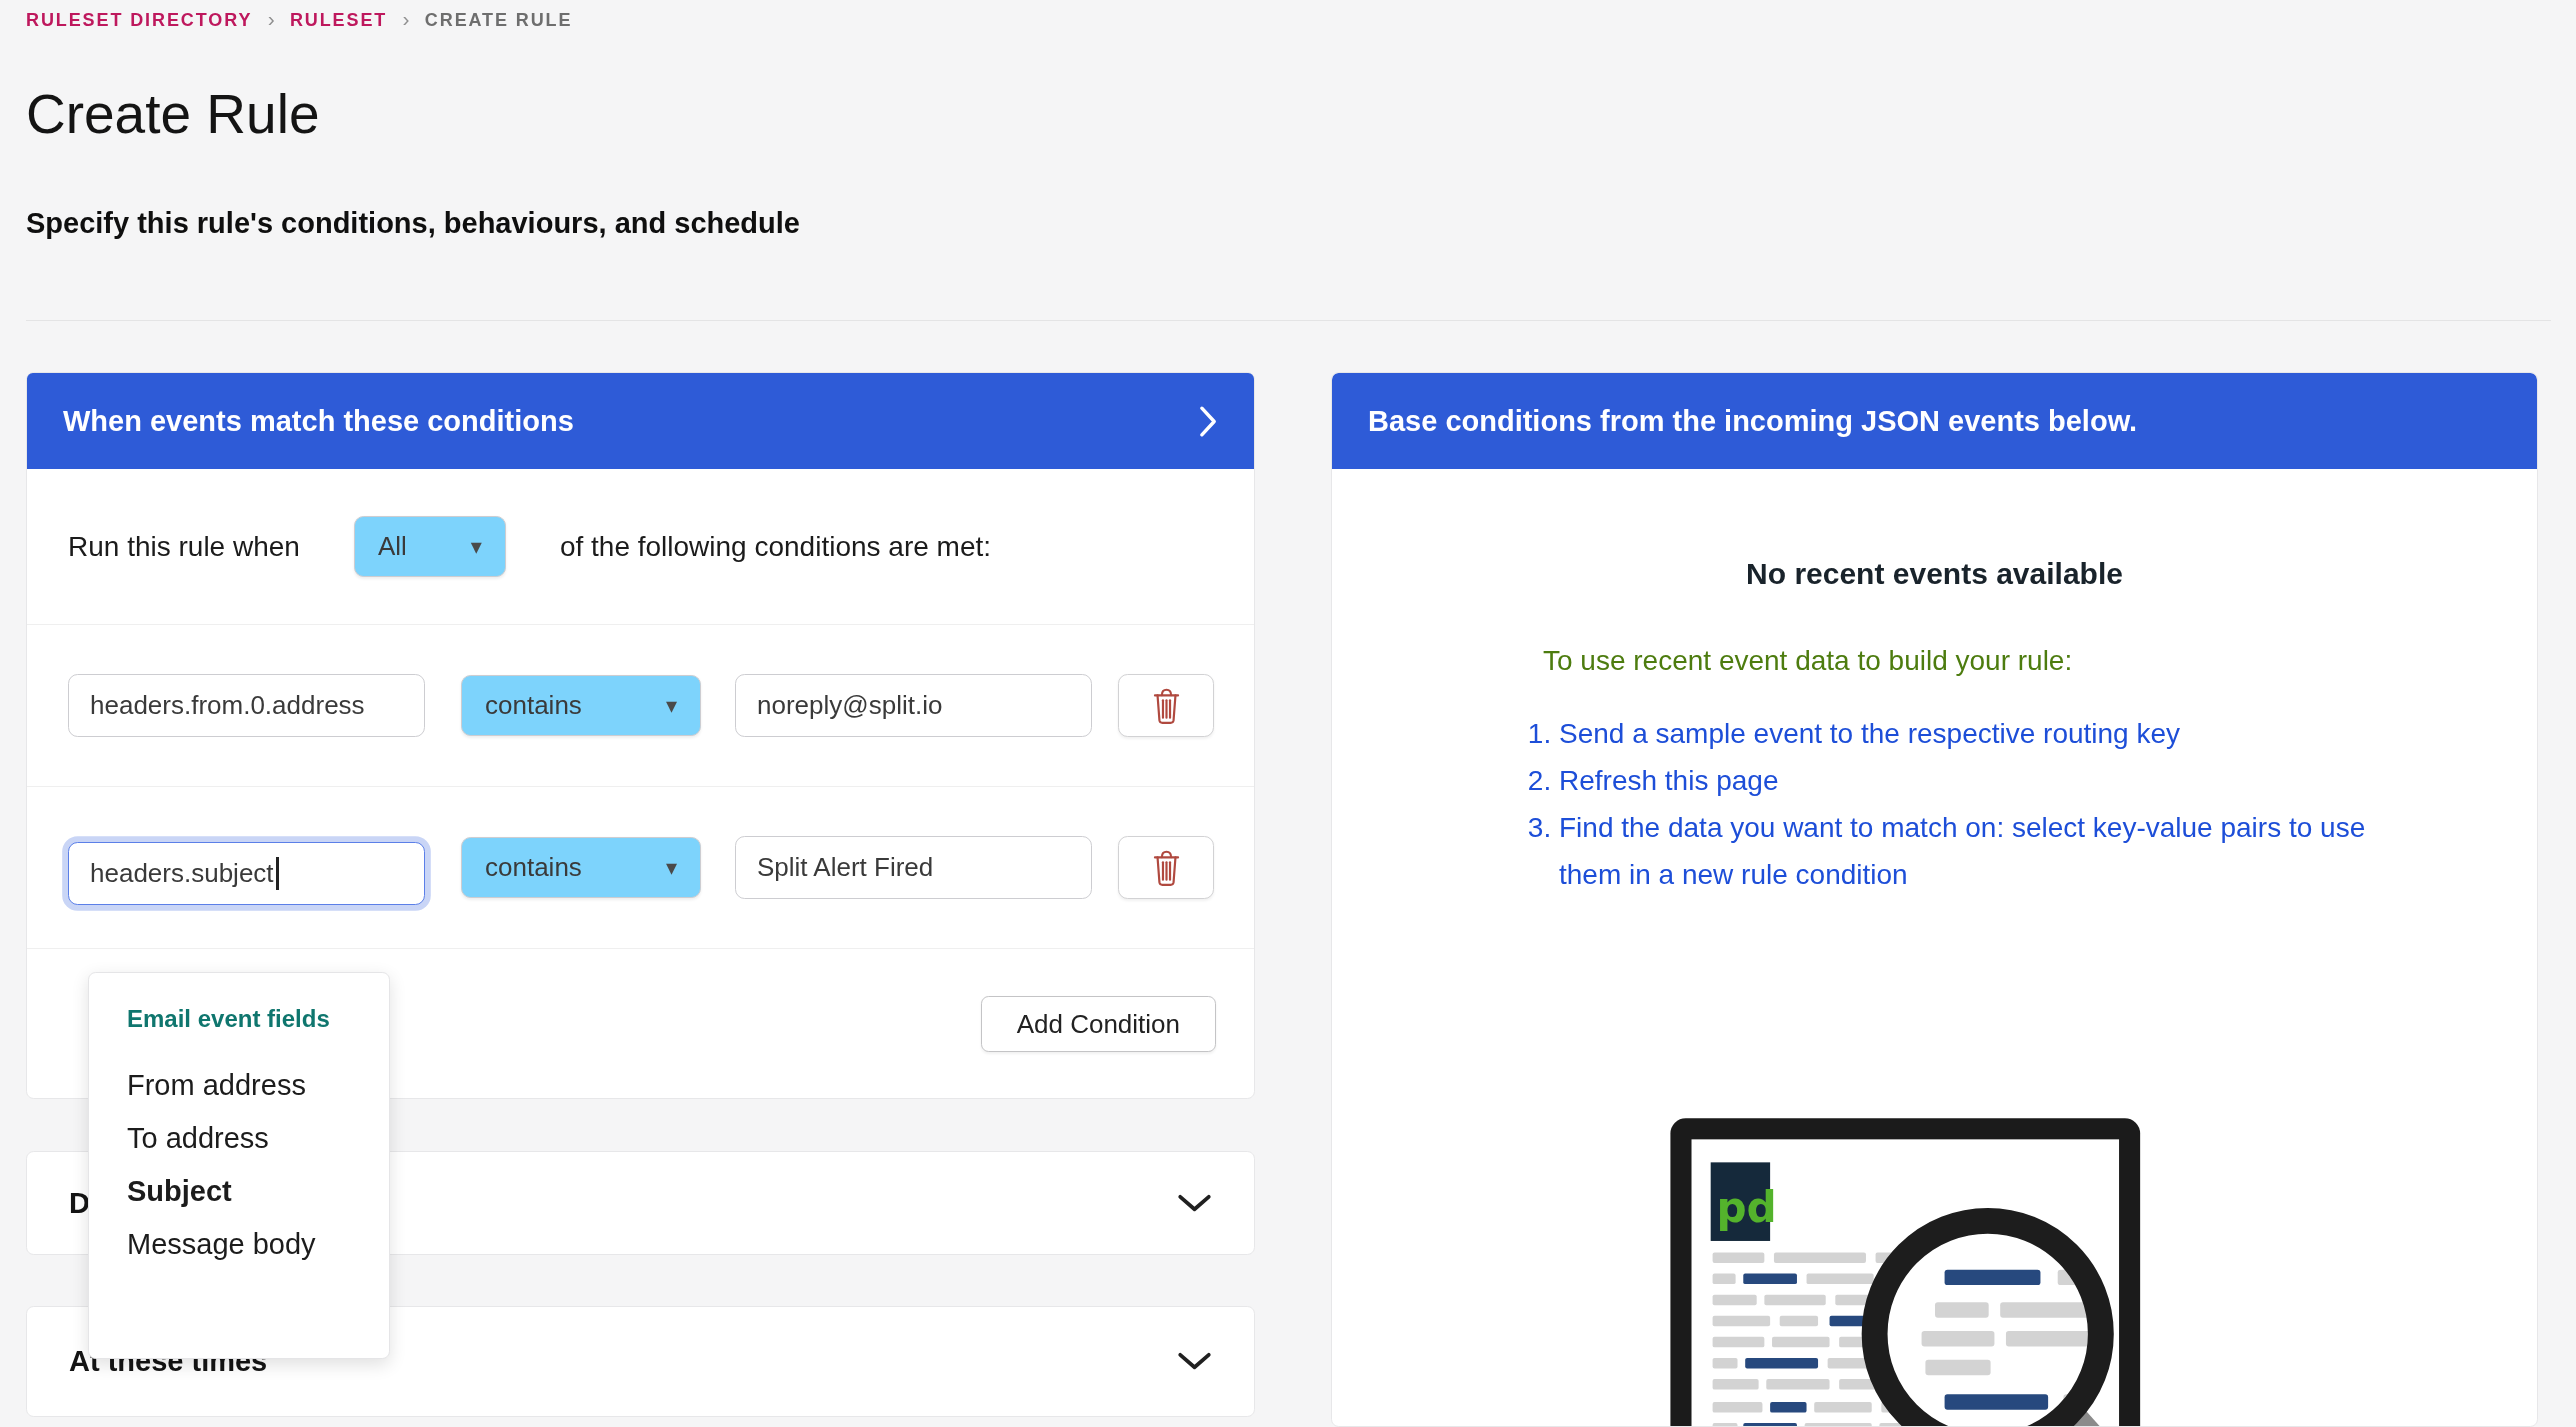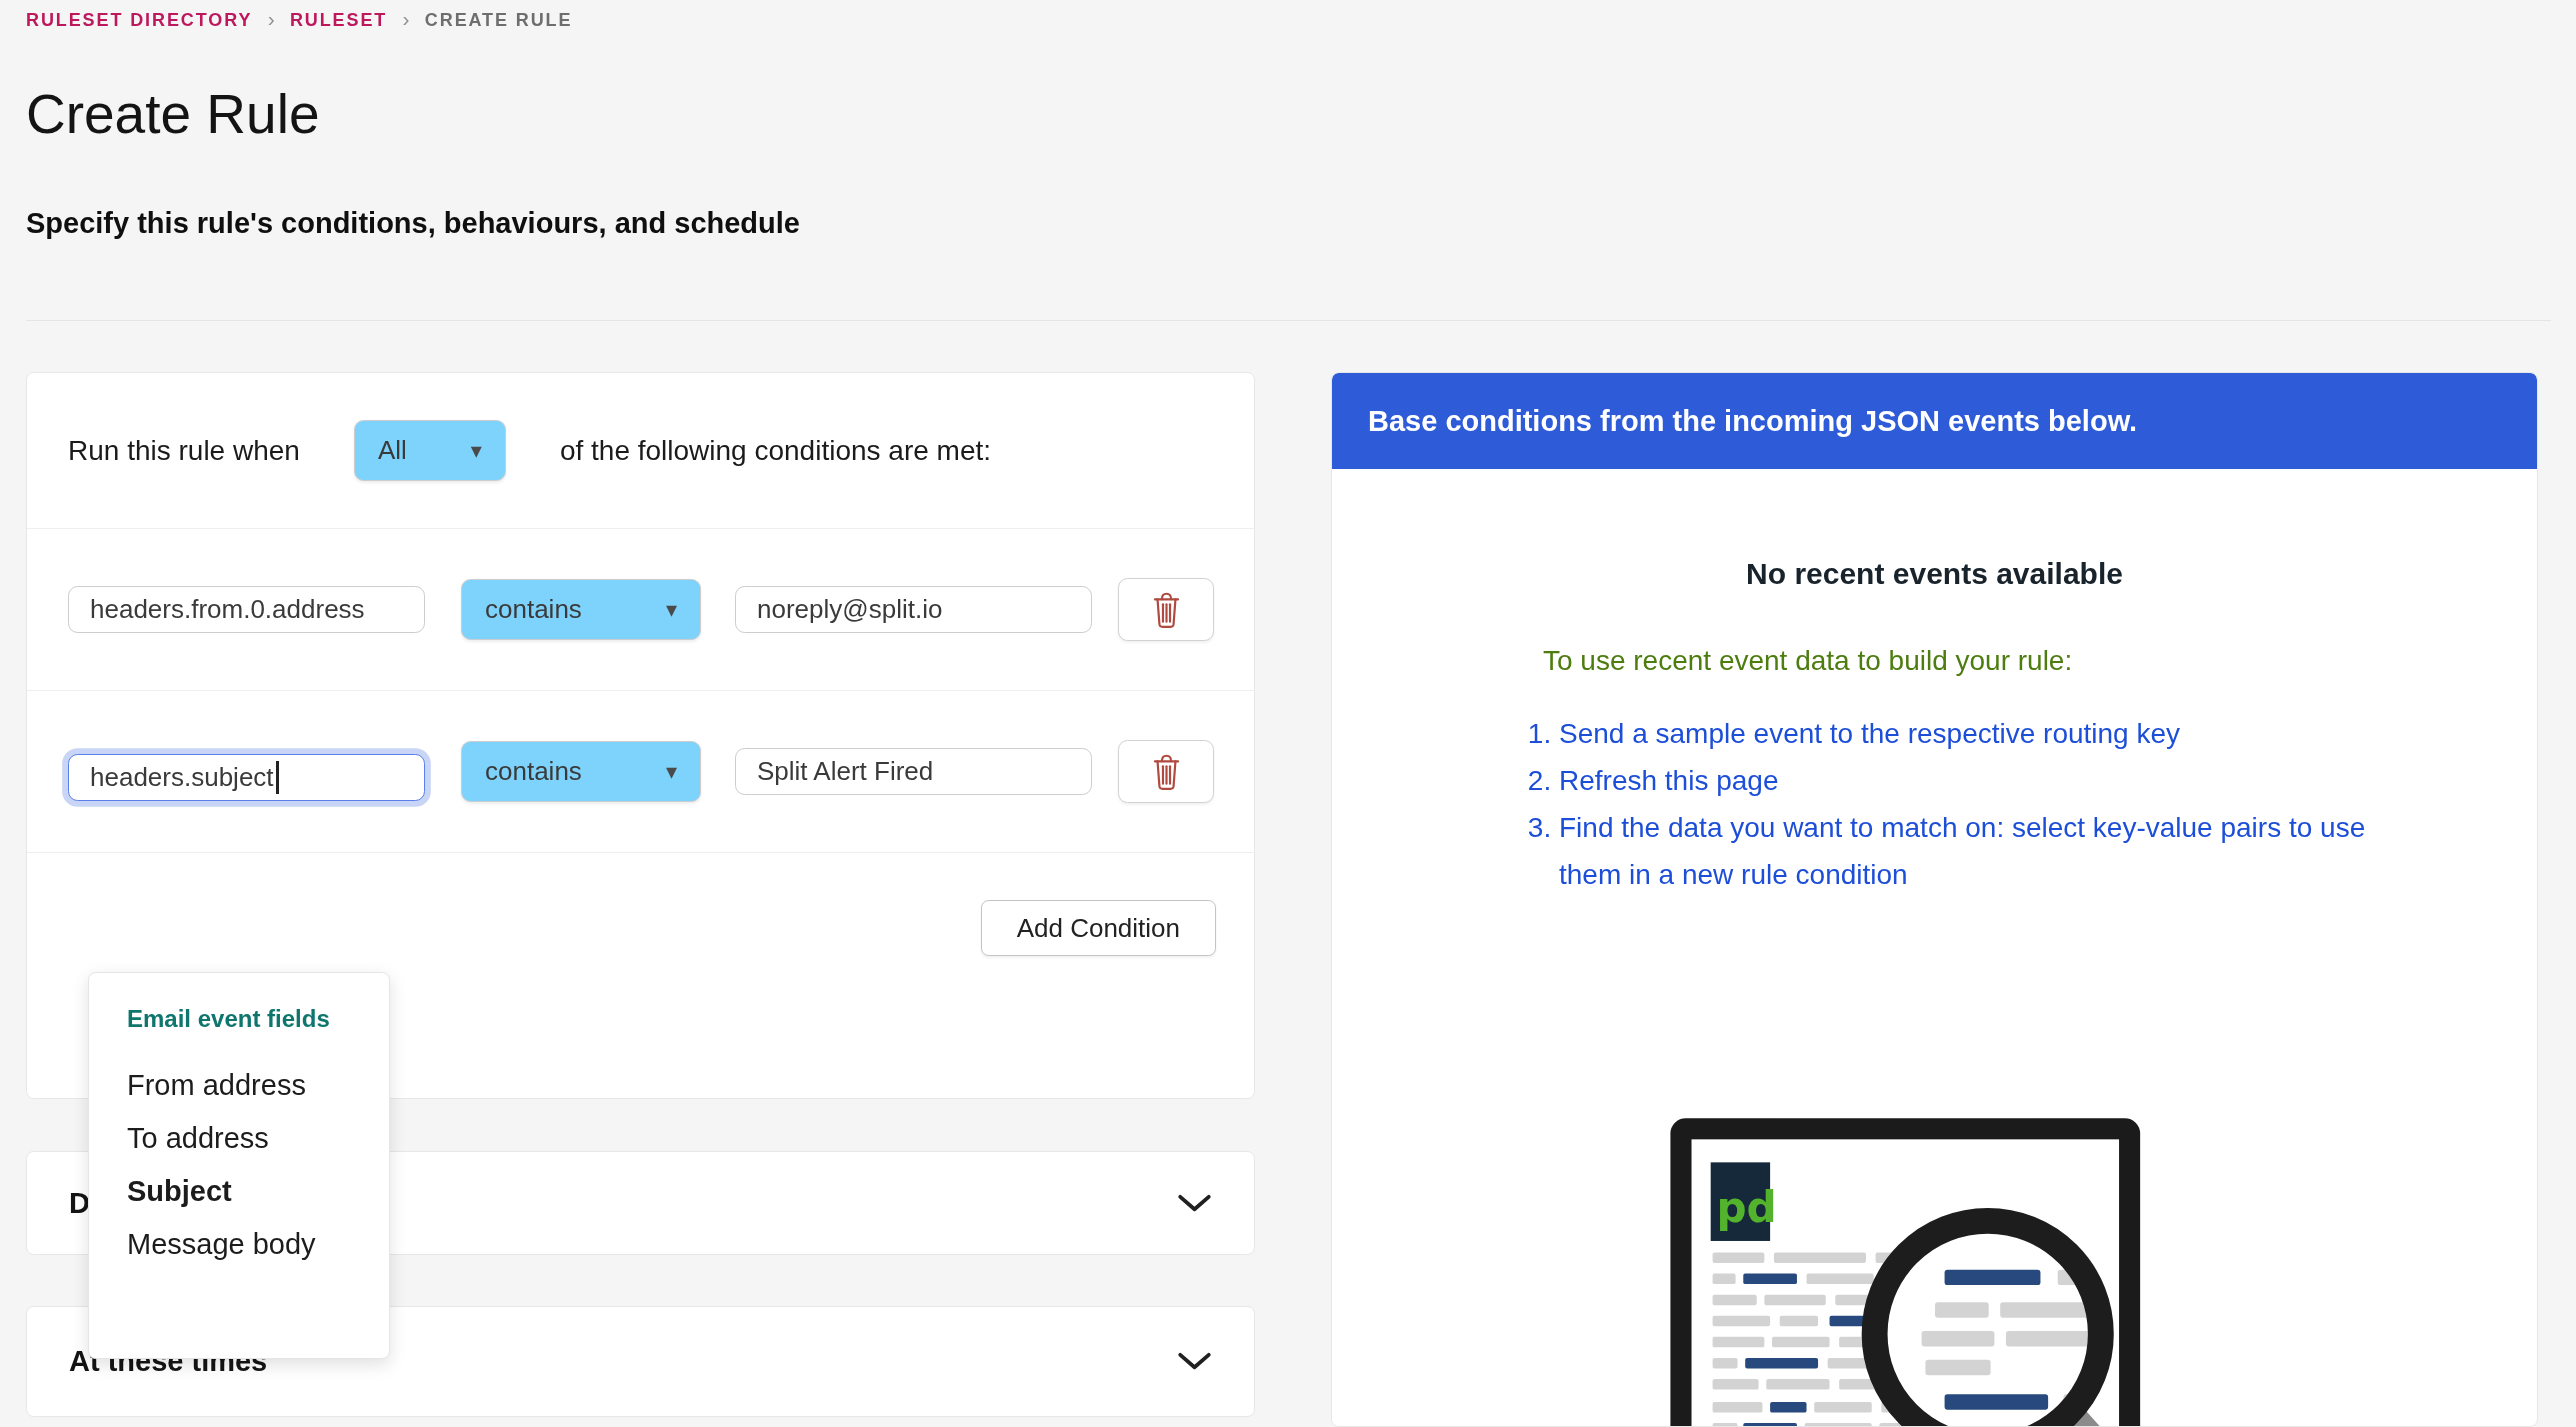--- a/index.html
+++ b/index.html
@@ -33,21 +33,21 @@
     padding:0 38px 0 41px; border-bottom:1.9px solid #EFEFEF; font-size:28px; color:#1b1b1b; }
   .select-box { height:61px; background:#7dd3fc; border:1.9px solid #CDCDD1; border-radius:9.6px;
     display:inline-flex; align-items:center; justify-content:space-between;
     padding:0 23px; font-size:26px; color:#3a3a3a; box-shadow:0 1.9px 2.9px rgba(0,0,0,.07); cursor:pointer; }
   .select-all { width:152px; }
   .select-op { width:240px; margin-right:34px; flex:none; }
   .select-arrow { font-size:22px; color:#4a4a4a; line-height:1; }
 
   .cond-row { height:162px; display:flex; align-items:center;
     padding:0 38px 0 41px; border-bottom:1.9px solid #EFEFEF; }
-  .text-input { width:357px; height:47px; background:#fff; border:1.9px solid #CDCDD1; border-radius:9.6px;
+  .text-input { width:357px; height:63px; background:#fff; border:1.9px solid #CDCDD1; border-radius:9.6px;
     display:flex; align-items:center; padding:0 21px; font-size:26px; color:#3a3a3a; cursor:text; }
   .field-input { margin-right:36px; }
   .value-input { margin-right:26px; }
   .text-input.focused { border-color:#5B7FE8; box-shadow:0 0 0 5.8px #C9D5F6;margin-top:12px; }
   .caret { width:2.9px; height:33px; background:#222; margin-left:2.9px; }
   .trash-btn { width:96px; height:63px; background:#fff; border:1.9px solid #D2D2D4; border-radius:9.6px;
     display:flex; align-items:center; justify-content:center; box-shadow:0 1.9px 2.9px rgba(0,0,0,.06); cursor:pointer; }
   .cond-footer { height:150px; display:flex; align-items:center; justify-content:flex-end; padding-right:38px; }
   .add-btn { height:56px; padding:0 35px; background:#fff; border:1.9px solid #C4C4C6; border-radius:7.7px;
     font-size:26px; color:#222; font-family:inherit; box-shadow:0 1.9px 2.9px rgba(0,0,0,.06); cursor:pointer; }
@@ -85,20 +85,26 @@
   <span class="crumb">RULESET</span>
   <span class="crumb-sep">›</span>
   <span class="crumb current">CREATE RULE</span>
 </nav>
 
 <h1 class="page-title">Create Rule</h1>
 <div class="page-subtitle">Specify this rule's conditions, behaviours, and schedule</div>
 <div class="top-divider"></div>
 
 <section class="card conditions-card">
+  <div class="card-header">
+    <span>When events match these conditions</span>
+    <svg width="19" height="35" viewBox="0 0 20 36">
+      <polyline points="3,4 16,18 3,32" fill="none" stroke="#ffffff" stroke-width="3.6" stroke-linecap="round" stroke-linejoin="round"></polyline>
+    </svg>
+  </div>
 
   <div class="match-row">
     <span>Run this rule when</span>
     <div class="select-box select-all">
       <span>All</span>
       <span class="select-arrow">▾</span>
     </div>
     <span>of the following conditions are met:</span>
   </div>
 

